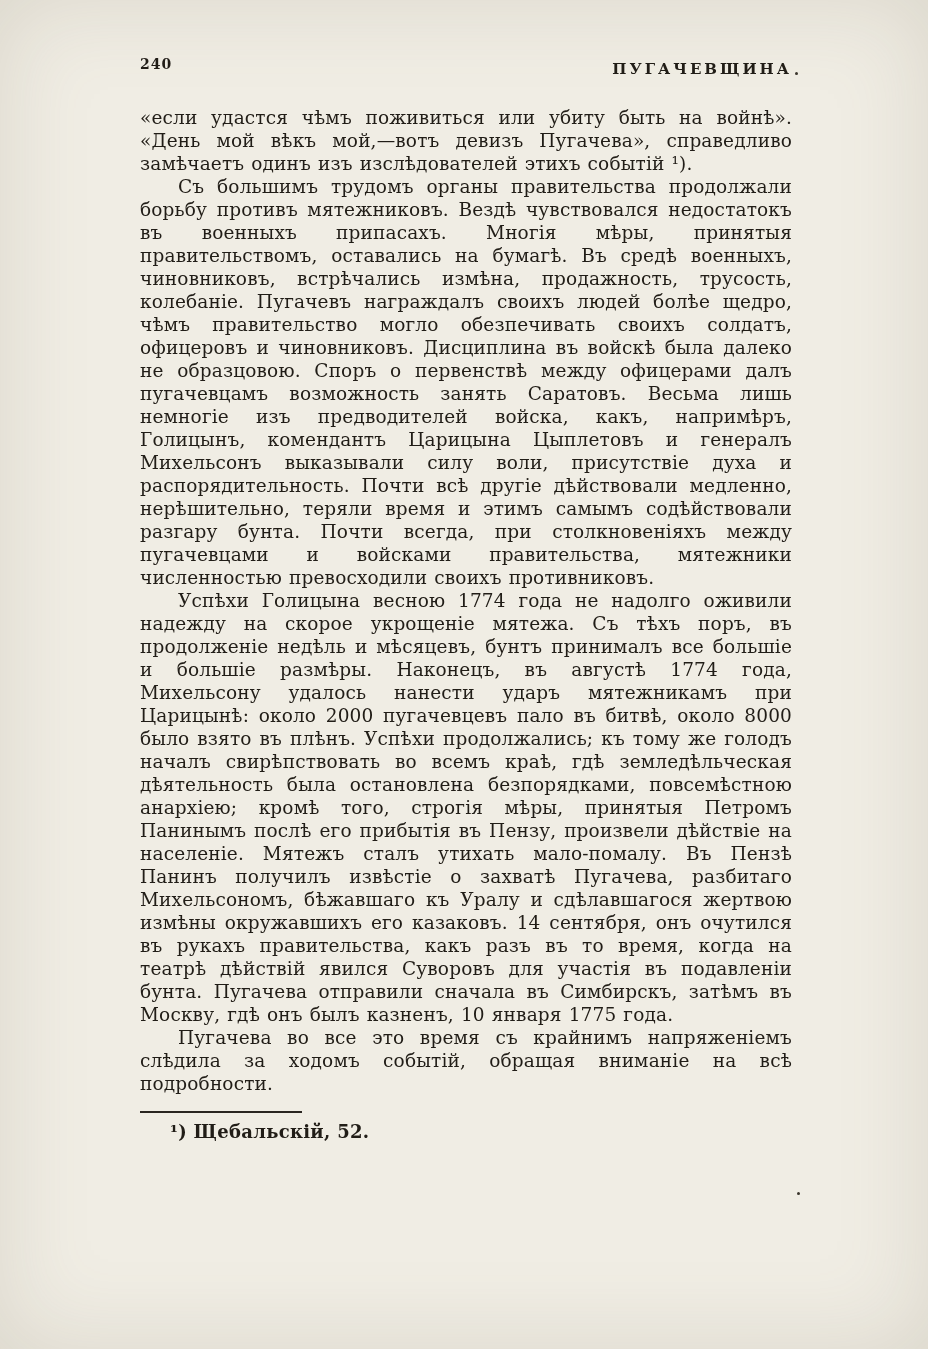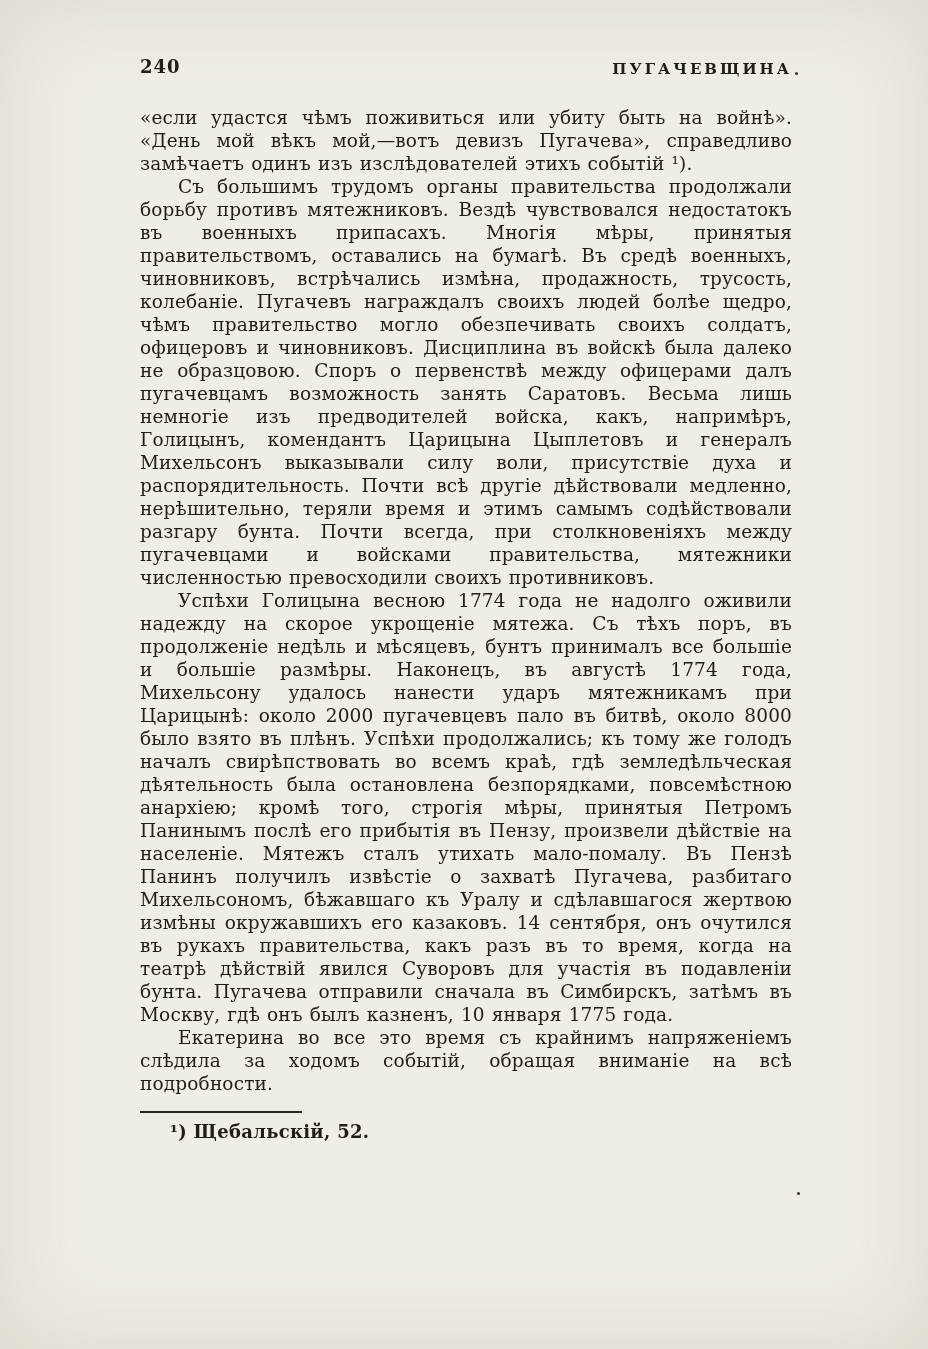--- a/index.html
+++ b/index.html
@@ -26,21 +26,21 @@
   }
   .page-header {
     position: relative;
     padding-top: 58px;
     height: 34px;
   }
   .page-number {
     position: absolute;
     left: 0;
     top: 56px;
-    font-size: 18px;
+    font-size: 14px;
     font-weight: bold;
     letter-spacing: 1px;
   }
   .running-head {
     display: block;
     text-align: right;
     font-size: 15px;
     font-weight: bold;
     letter-spacing: 3px;
     padding-top: 2px;
@@ -90,21 +90,21 @@
 
     <div class="page-header">
       <span class="page-number">240</span>
       <span class="running-head">ПУГАЧЕВЩИНА</span>
     </div>
 
     <div class="body-text">
       <p class="para">«если удастся чѣмъ поживиться или убиту быть на войнѣ». «День мой вѣкъ мой,—вотъ девизъ Пугачева», справедливо замѣчаетъ одинъ изъ изслѣдователей этихъ событій ¹).</p>
       <p class="para indent">Съ большимъ трудомъ органы правительства продолжали борьбу противъ мятежниковъ. Вездѣ чувствовался недостатокъ въ военныхъ припасахъ. Многія мѣры, принятыя правительствомъ, оставались на бумагѣ. Въ средѣ военныхъ, чиновниковъ, встрѣчались измѣна, продажность, трусость, колебаніе. Пугачевъ награждалъ своихъ людей болѣе щедро, чѣмъ правительство могло обезпечивать своихъ солдатъ, офицеровъ и чиновниковъ. Дисциплина въ войскѣ была далеко не образцовою. Споръ о первенствѣ между офицерами далъ пугачевцамъ возможность занять Саратовъ. Весьма лишь немногіе изъ предводителей войска, какъ, напримѣръ, Голицынъ, комендантъ Царицына Цыплетовъ и генералъ Михельсонъ выказывали силу воли, присутствіе духа и распорядительность. Почти всѣ другіе дѣйствовали медленно, нерѣшительно, теряли время и этимъ самымъ содѣйствовали разгару бунта. Почти всегда, при столкновеніяхъ между пугачевцами и войсками правительства, мятежники численностью превосходили своихъ противниковъ.</p>
       <p class="para indent">Успѣхи Голицына весною 1774 года не надолго оживили надежду на скорое укрощеніе мятежа. Съ тѣхъ поръ, въ продолженіе недѣль и мѣсяцевъ, бунтъ принималъ все большіе и большіе размѣры. Наконецъ, въ августѣ 1774 года, Михельсону удалось нанести ударъ мятежникамъ при Царицынѣ: около 2000 пугачевцевъ пало въ битвѣ, около 8000 было взято въ плѣнъ. Успѣхи продолжались; къ тому же голодъ началъ свирѣпствовать во всемъ краѣ, гдѣ земледѣльческая дѣятельность была остановлена безпорядками, повсемѣстною анархіею; кромѣ того, строгія мѣры, принятыя Петромъ Панинымъ послѣ его прибытія въ Пензу, произвели дѣйствіе на населеніе. Мятежъ сталъ утихать мало-помалу. Въ Пензѣ Панинъ получилъ извѣстіе о захватѣ Пугачева, разбитаго Михельсономъ, бѣжавшаго къ Уралу и сдѣлавшагося жертвою измѣны окружавшихъ его казаковъ. 14 сентября, онъ очутился въ рукахъ правительства, какъ разъ въ то время, когда на театрѣ дѣйствій явился Суворовъ для участія въ подавленіи бунта. Пугачева отправили сначала въ Симбирскъ, затѣмъ въ Москву, гдѣ онъ былъ казненъ, 10 января 1775 года.</p>
-      <p class="para indent">Екатерина во все это время съ крайнимъ напряженіемъ слѣдила за ходомъ событій, обращая вниманіе на всѣ подробности.</p>
+      <p class="para indent">Пугачева во все это время съ крайнимъ напряженіемъ слѣдила за ходомъ событій, обращая вниманіе на всѣ подробности.</p>
     </div>
 
     <div class="footnote-area">
       <div class="footnote-rule"></div>
       <p class="footnote">¹) Щебальскій, 52.</p>
     </div>
 
   </div>
 
   <span class="speck s1"></span>

